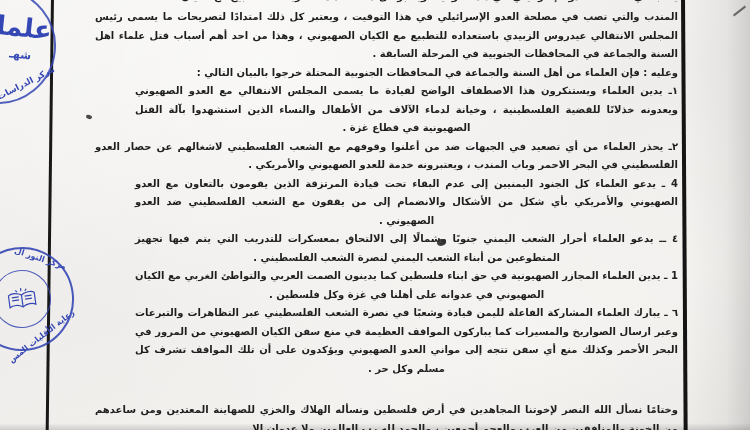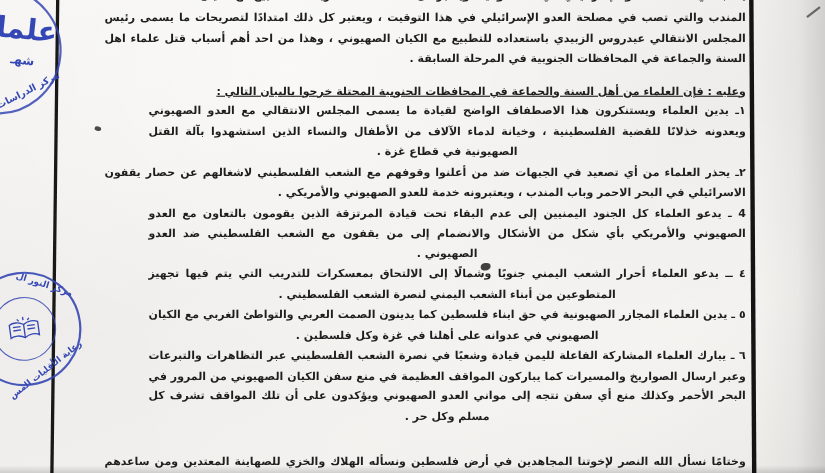--- a/index.html
+++ b/index.html
@@ -27,21 +27,21 @@
   .content{
     position:absolute;top:0;left:95px;right:72px;
     direction:rtl;text-align:justify;
     color:#1e1e1e;font-weight:bold;
     font-size:10px;line-height:18.5px;
     letter-spacing:0;
   }
   .clipped-line{height:8px;overflow:hidden;}
   .clipped-line span{display:block;margin-top:-12px;}
   .content p{margin:0;}
-  p.heading{margin-top:11px;text-decoration:underline;}
+  p.heading{margin-top:0;}
   p.center-last{text-align-last:center;margin-left:40px;}
   p.closing{margin-top:23px;}
 
   
   .stamp{position:absolute;color:#3547b4;font-weight:bold;}
   .stamp .ring{position:absolute;border-radius:50%;}
 
   .stamp-top{left:-60px;top:-12px;width:116px;height:116px;transform:rotate(6deg);}
   .stamp-top .ring{inset:0;border:2.5px solid rgba(53,71,180,.85);}
   .stamp-top .big{position:absolute;right:6px;top:22px;font-size:26px;white-space:nowrap;}
@@ -76,24 +76,24 @@
   <div class="bottom-shade"></div>
   <div class="mark-tr"></div>
 
   <div class="content">
     <div class="clipped-line">
       <span>يصب في مصلحة العدو الإسرائيلي في هذا التوقيت ويعتبر كل ذلك امتدادًا لتصريحات التطبيع مع الكيان</span>
     </div>
     <p>المندب والتي تصب في مصلحة العدو الإسرائيلي في هذا التوقيت ، ويعتبر كل ذلك امتدادًا لتصريحات ما يسمى رئيس المجلس الانتقالي عيدروس الزبيدي باستعداده للتطبيع مع الكيان الصهيوني ، وهذا من احد أهم أسباب قتل علماء اهل السنة والجماعة في المحافظات الجنوبية في المرحلة السابقة .</p>
     <p class="heading">وعليه : فإن العلماء من أهل السنة والجماعة في المحافظات الجنوبية المحتلة خرجوا بالبيان التالي :</p>
     <p class="center-last">١ـ يدين العلماء ويستنكرون هذا الاصطفاف الواضح لقيادة ما يسمى المجلس الانتقالي مع العدو الصهيوني ويعدونه خذلانًا للقضية الفلسطينية ، وخيانة لدماء الآلاف من الأطفال والنساء الذين استشهدوا بآلة القتل الصهيونية في قطاع غزة .</p>
-    <p>٢ـ يحذر العلماء من أي تصعيد في الجبهات ضد من أعلنوا وقوفهم مع الشعب الفلسطيني لاشغالهم عن حصار يقفون الاسرائيلي في البحر الاحمر وباب المندب ، ويعتبرونه خدمة للعدو الصهيوني والأمريكي .</p>
+    <p>٢ـ يحذر العلماء من أي تصعيد في الجبهات ضد من أعلنوا وقوفهم مع الشعب الفلسطيني لاشغالهم عن حصار العدو الفلسطيني في البحر الاحمر وباب المندب ، ويعتبرونه خدمة للعدو الصهيوني والأمريكي .</p>
     <p class="center-last">4 ـ يدعو العلماء كل الجنود اليمنيين إلى عدم البقاء تحت قيادة المرتزقة الذين يقومون بالتعاون مع العدو الصهيوني والأمريكي بأي شكل من الأشكال والانضمام إلى من يقفون مع الشعب الفلسطيني ضد العدو الصهيوني .</p>
     <p class="center-last">٤ ــ يدعو العلماء أحرار الشعب اليمني جنوبًا وشمالًا إلى الالتحاق بمعسكرات للتدريب التي يتم فيها تجهيز المتطوعين من أبناء الشعب اليمني لنصرة الشعب الفلسطيني .</p>
-    <p class="center-last">٥ ـ يدين العلماء المجازر الصهيونية في حق ابناء فلسطين كما يدينون الصمت العربي والتواطئ الغربي مع الكيان الصهيوني في عدوانه على أهلنا في غزة وكل فلسطين .</p>
+    <p class="center-last">1 ـ يدين العلماء المجازر الصهيونية في حق ابناء فلسطين كما يدينون الصمت العربي والتواطئ الغربي مع الكيان الصهيوني في عدوانه على أهلنا في غزة وكل فلسطين .</p>
     <p class="center-last">٦ ـ يبارك العلماء المشاركة الفاعلة لليمن قيادة وشعبًا في نصرة الشعب الفلسطيني عبر التظاهرات والتبرعات وعبر ارسال الصواريخ والمسيرات كما يباركون المواقف العظيمة في منع سفن الكيان الصهيوني من المرور في البحر الأحمر وكذلك منع أي سفن تتجه إلى مواني العدو الصهيوني ويؤكدون على أن تلك المواقف تشرف كل مسلم وكل حر .</p>
     <p class="closing">وختامًا نسأل الله النصر لإخوتنا المجاهدين في أرض فلسطين ونسأله الهلاك والخزي للصهاينة المعتدين ومن ساعدهم من الخونة والمنافقين من العرب والعجم أجمعين ، والحمد لله رب العالمين ولا عدوان إلا</p>
   </div>
 
   <div class="stamp stamp-top">
     <div class="ring"></div>
     <span class="big">علماء</span>
     <span class="small">شهـ</span>
     <span class="arc">مركز الدراسات الأ</span>
   </div>

